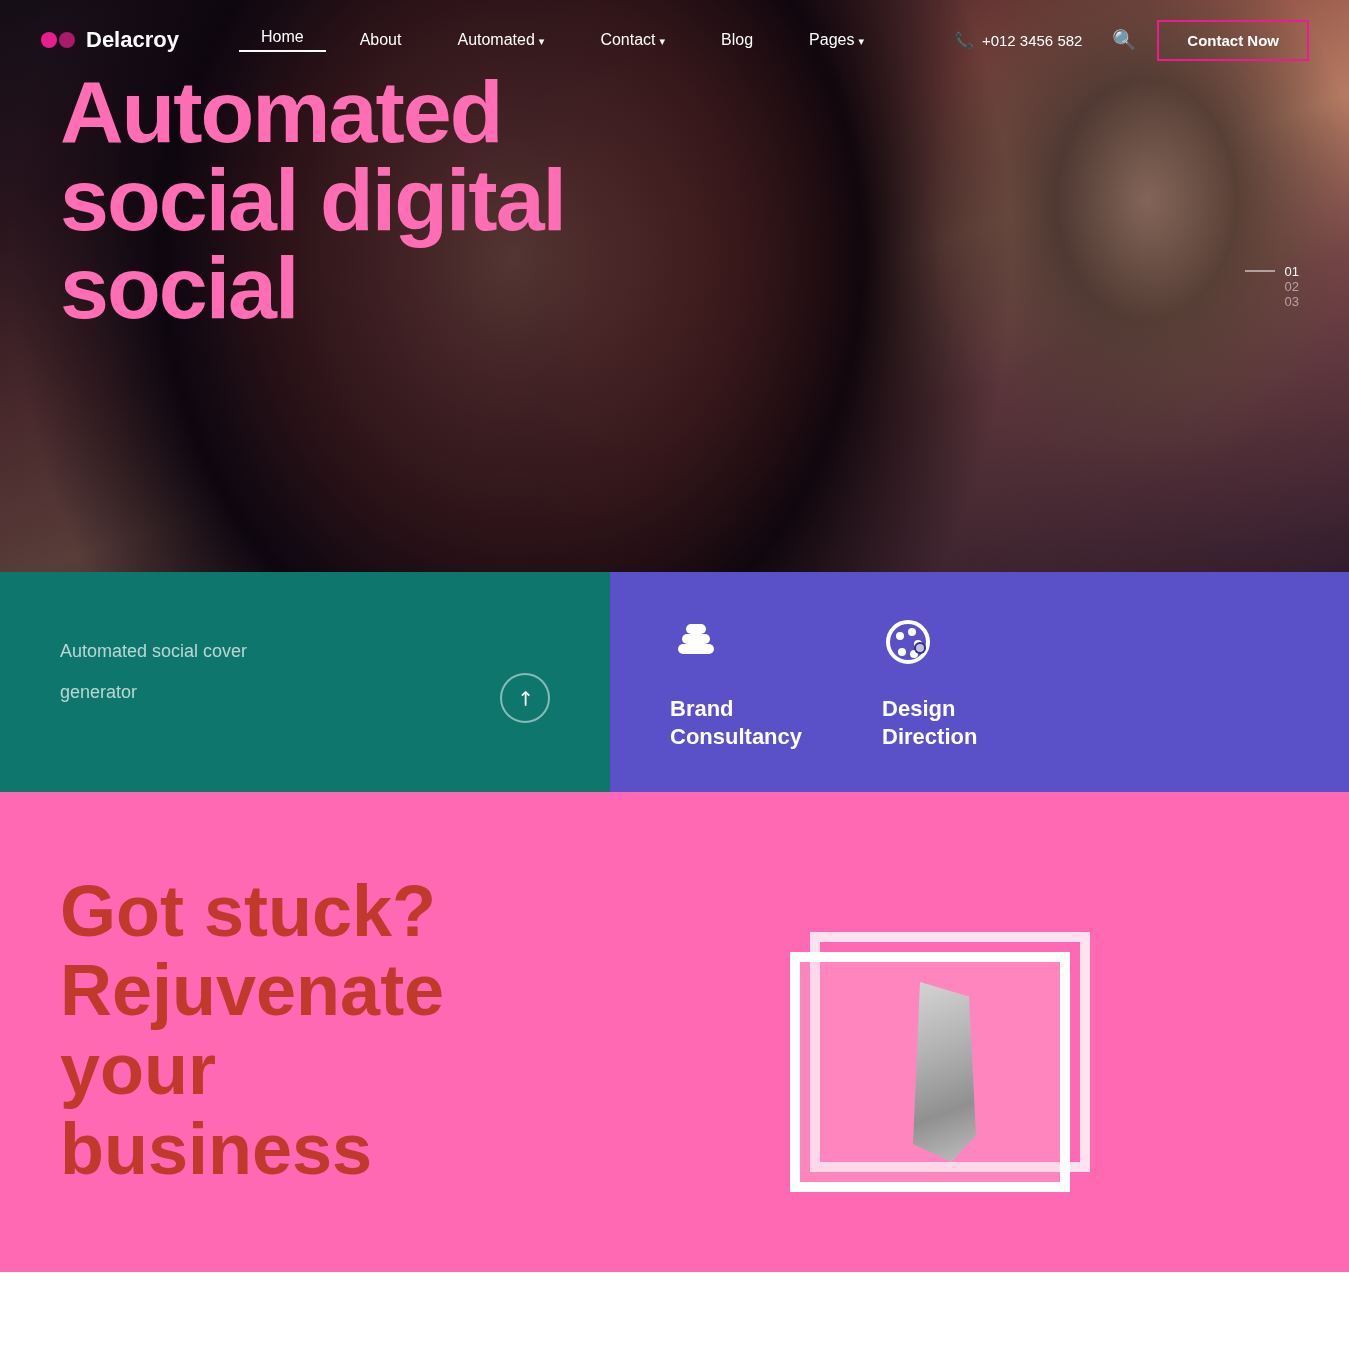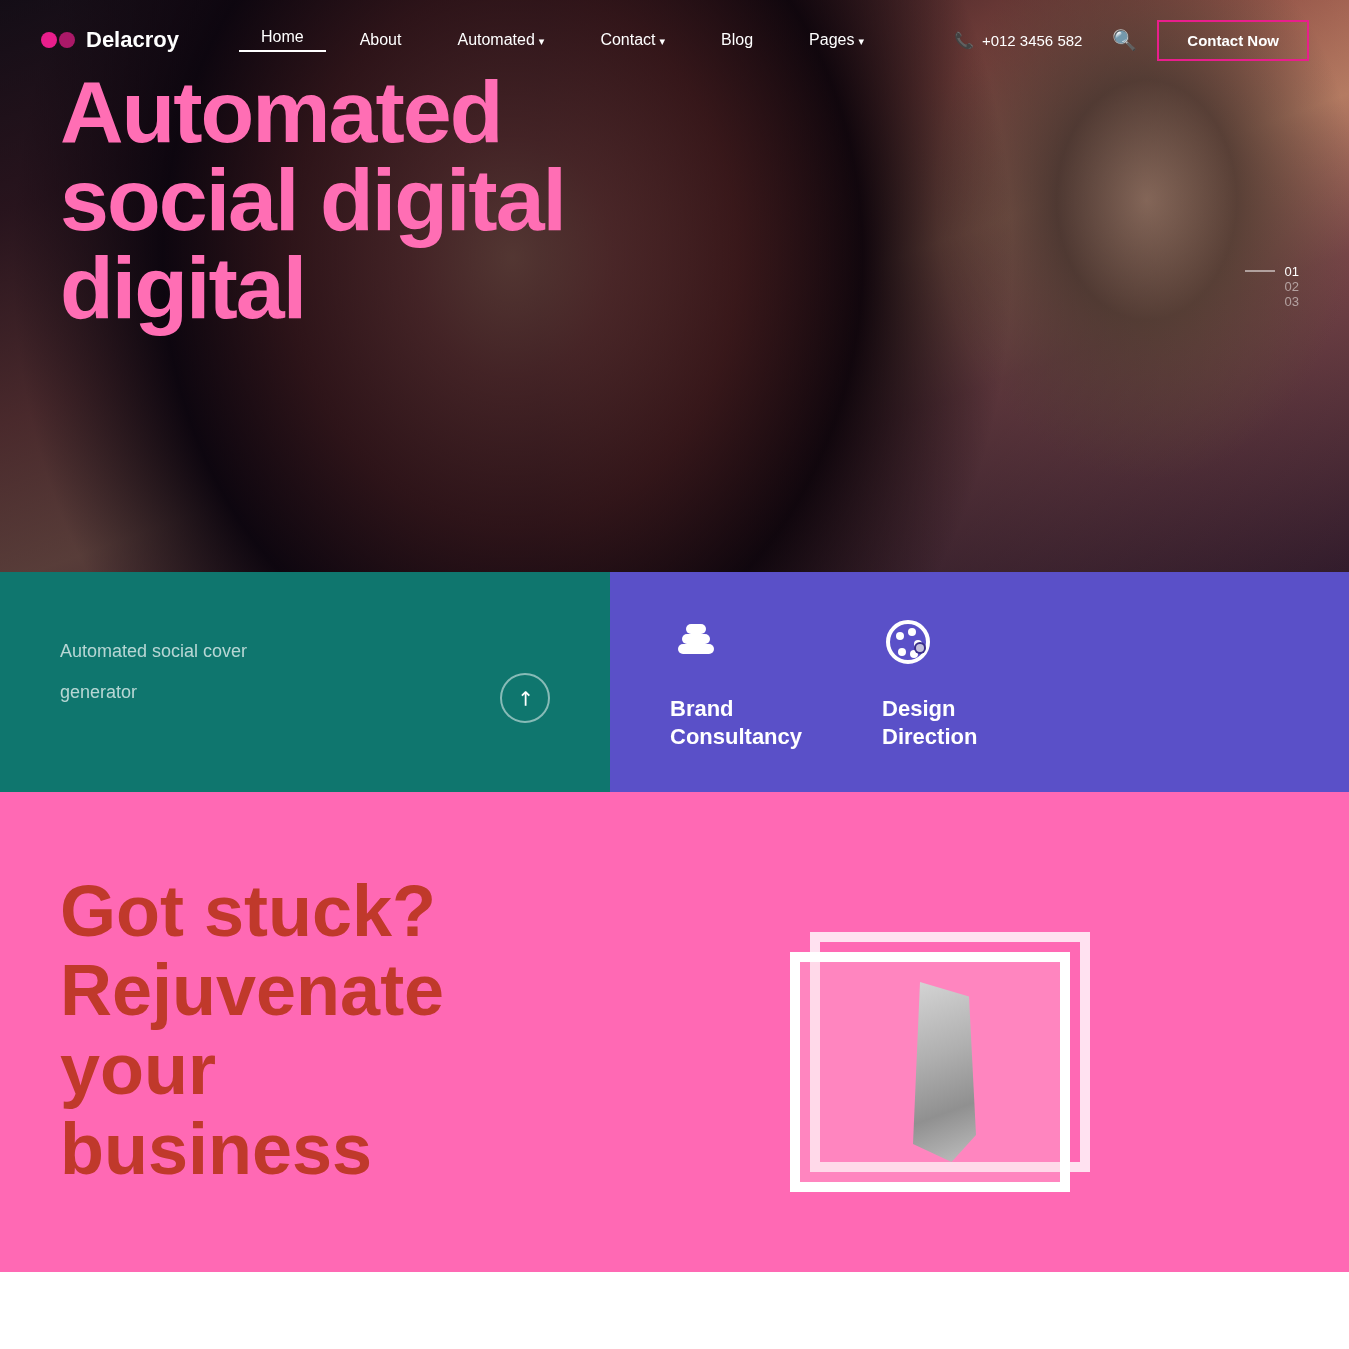--- a/index.html
+++ b/index.html
@@ -342,21 +342,21 @@
     background: 
       radial-gradient(ellipse 500px 600px at 38% 45%, #c88060 0%, #a05040 20%, #6a2a20 45%, #1a0808 70%, transparent 100%),
       radial-gradient(ellipse 300px 400px at 85% 35%, #b08870 0%, #705040 30%, transparent 70%);
   "></div>
   <div class="hero-overlay"></div>
 
   <div class="hero-content">
     <h1 class="hero-heading">
       <span>Automated</span><br>
       <span>social digital</span><br>
-      <span>digital</span>
+      <span>social</span>
     </h1>
   </div>
 
   <div class="slide-indicators">
     <div class="slide-num active">
       <span>01</span>
     </div>
     <div class="slide-num">
       <span>02</span>
     </div>

